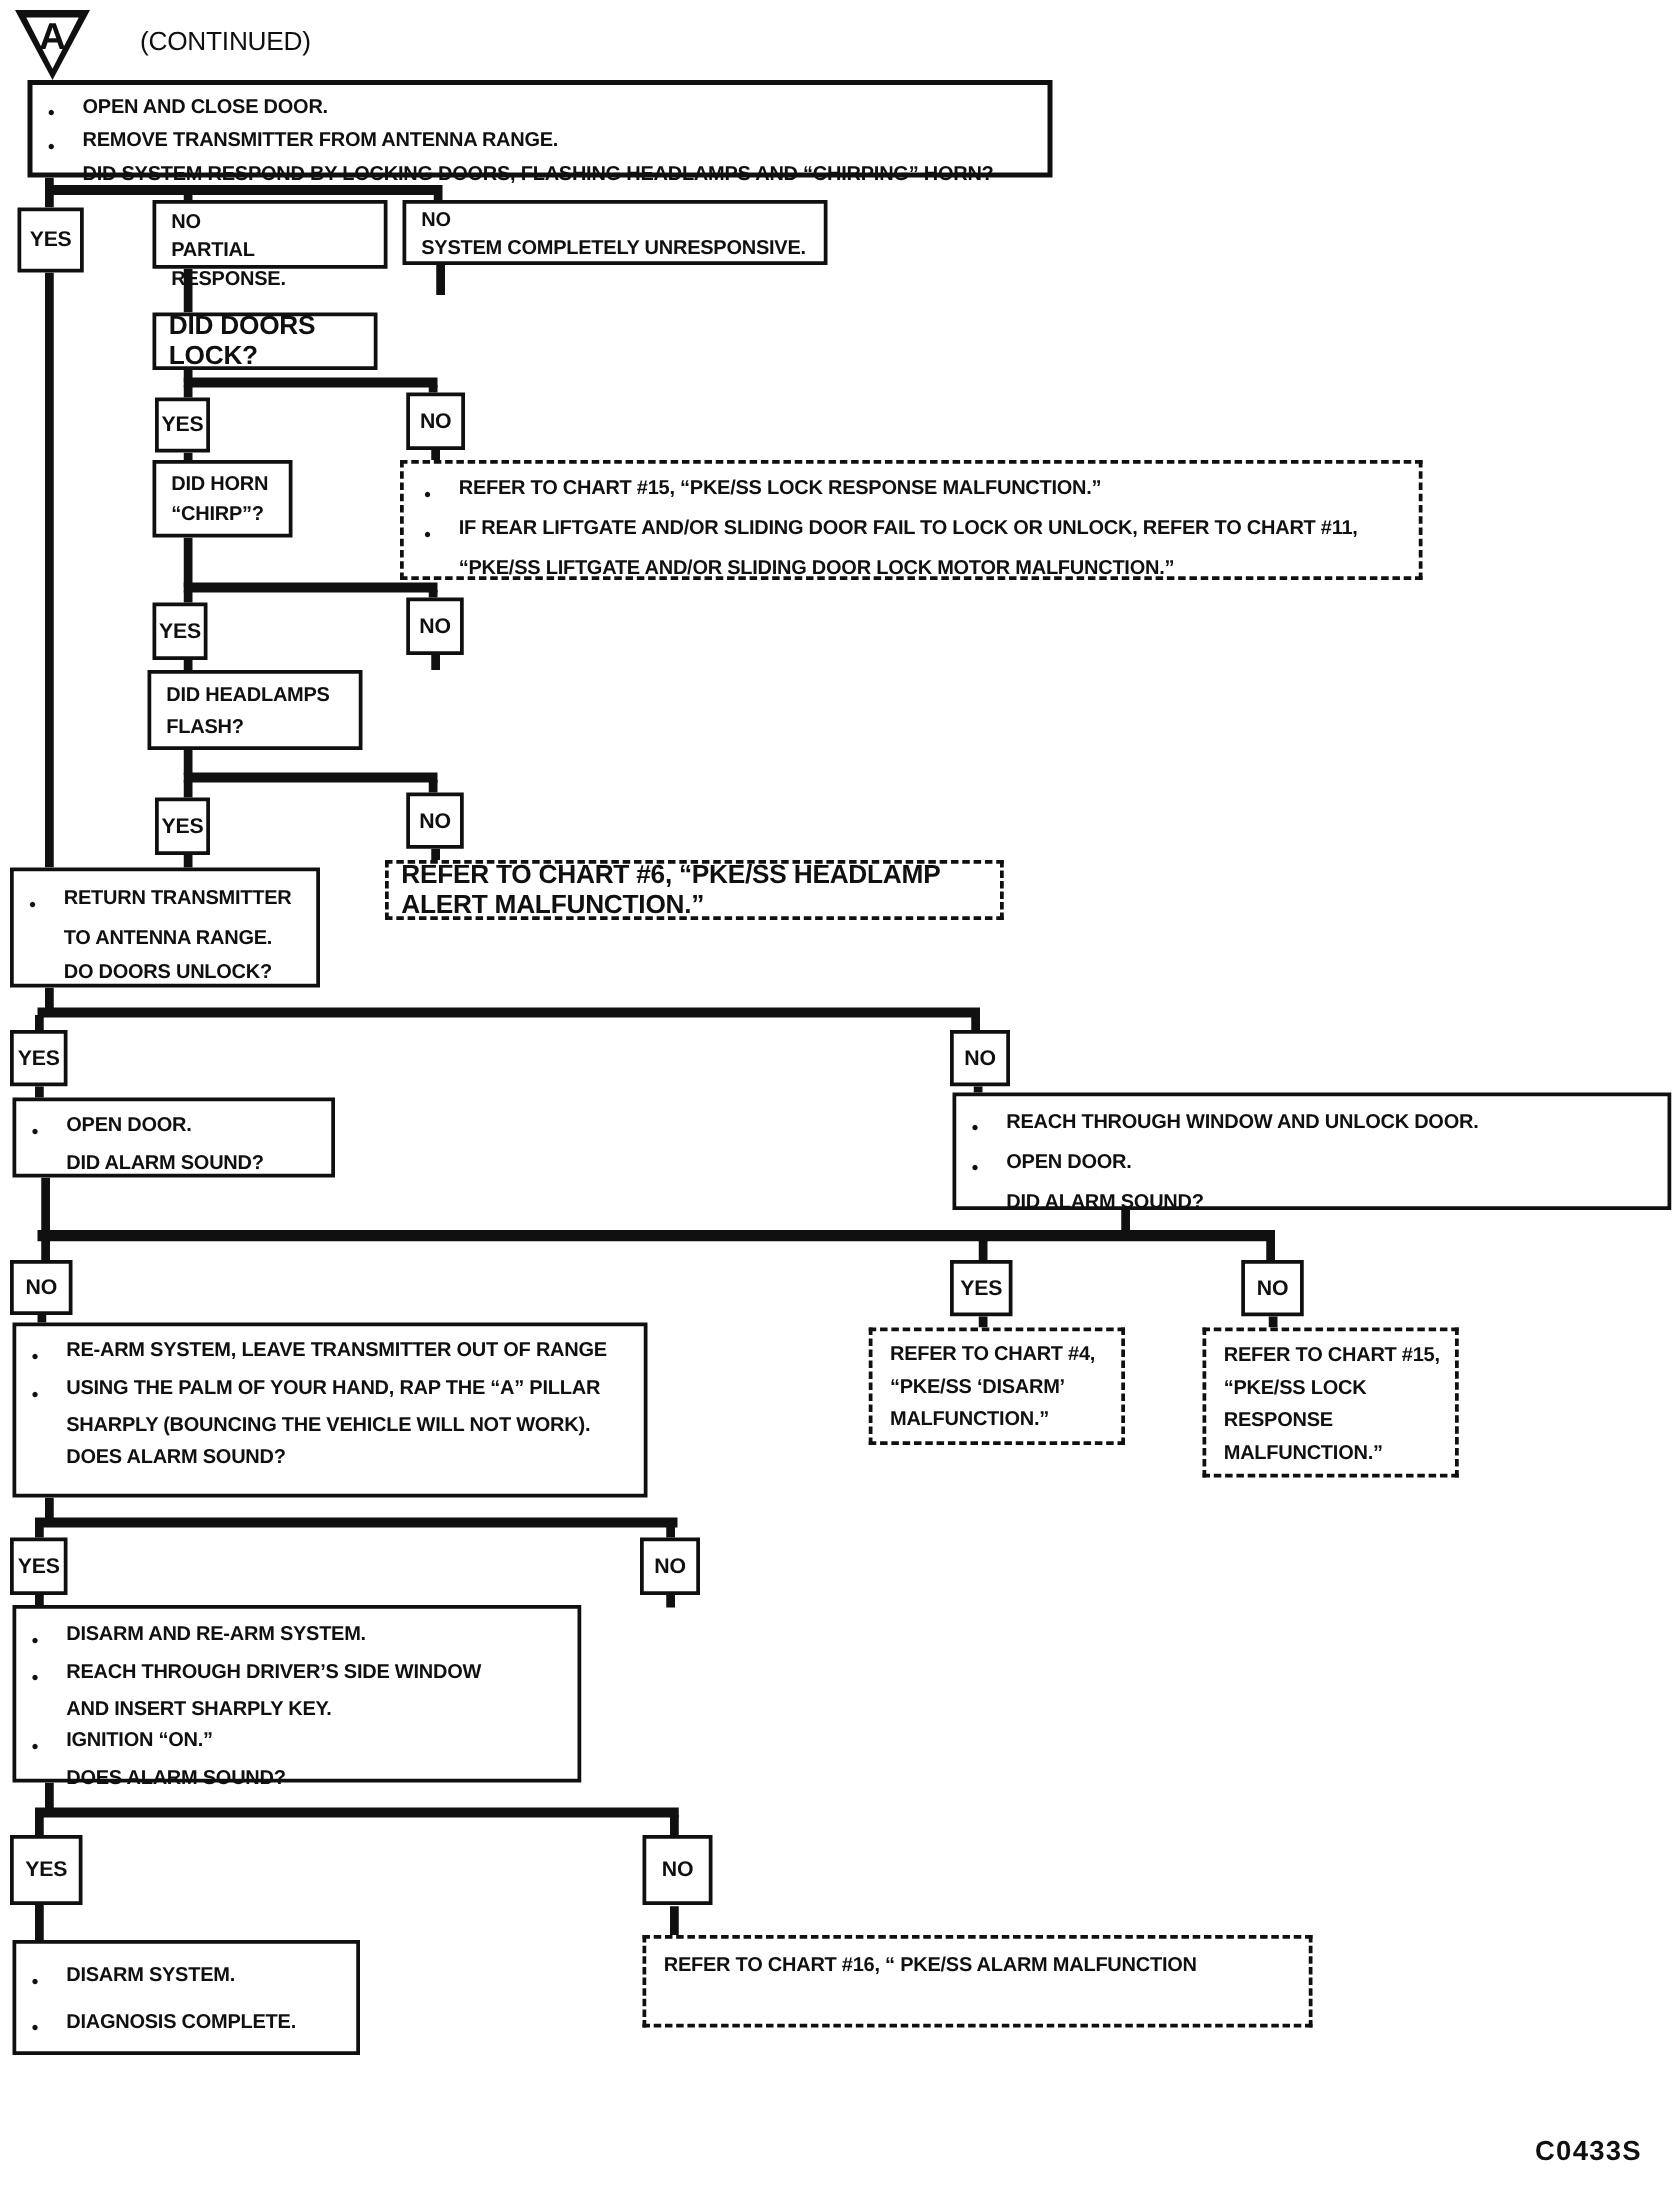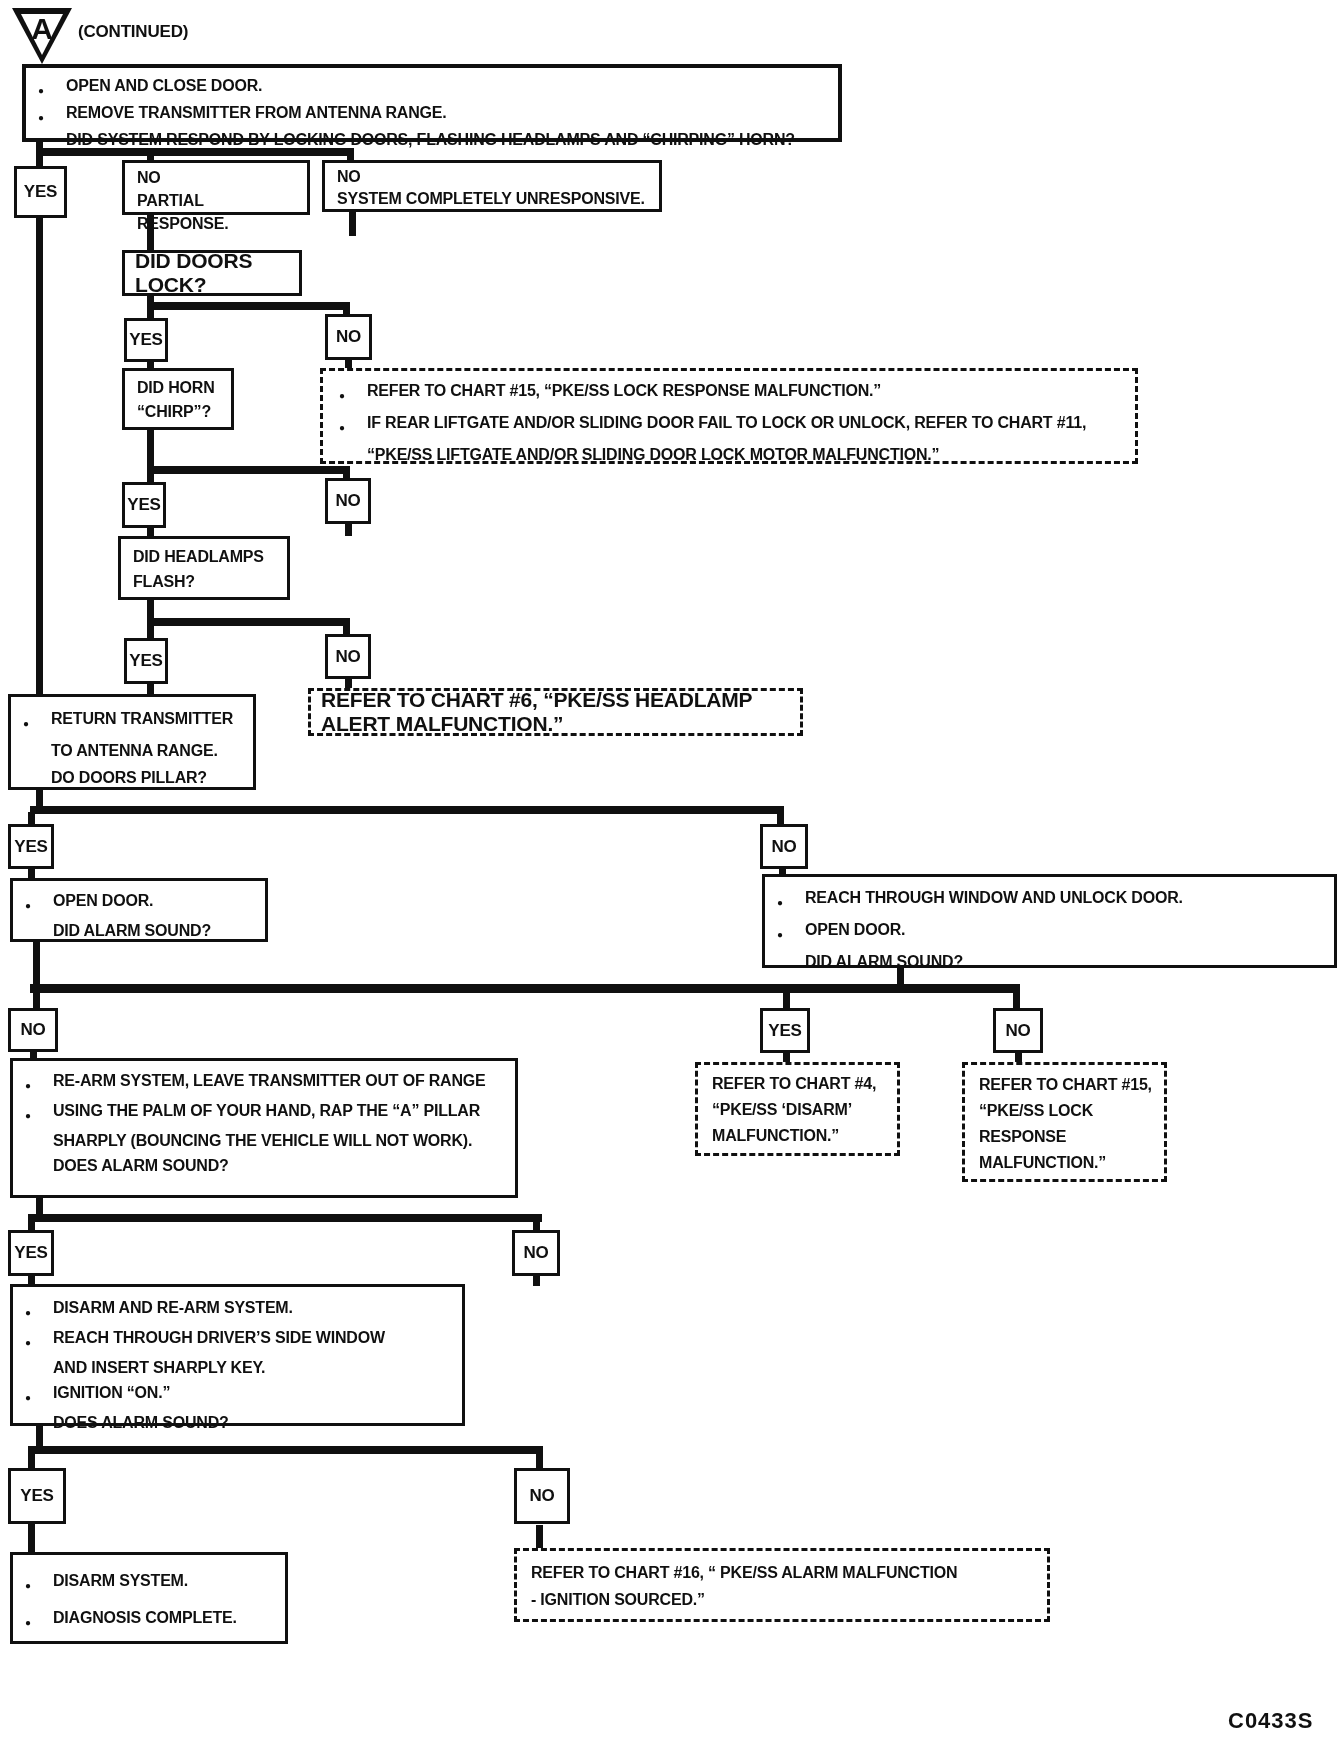--- a/index.html
+++ b/index.html
@@ -7,21 +7,21 @@
           font-family:"Liberation Sans",sans-serif;color:#101010;overflow:hidden;}
   .node{position:absolute;border:3px solid #101010;background:#fff;box-sizing:border-box;
         font-weight:700;letter-spacing:-0.2px;}
   .dashedb{border-style:dashed;}
   .yn{display:flex;align-items:center;justify-content:center;font-size:17px;}
   .single{display:flex;align-items:center;padding:2px 10px;font-size:21px;}
   .multi{padding:7px 8px 4px 12px;font-size:16px;}
   .row{display:flex;align-items:flex-start;}
   .blt{flex:0 0 28px;width:28px;font-size:10px;padding-top:5px;}
   .ln{position:absolute;background:#101010;}
-  .hdr-label{position:absolute;font-weight:700;font-size:17px;letter-spacing:-0.2px;}
+  .hdr-label{position:absolute;font-weight:400;font-size:21px;letter-spacing:-0.2px;margin-left:34px;}
   .code{position:absolute;font-weight:700;font-size:22px;letter-spacing:1px;}
   .marker{position:absolute;}
 </style>
 </head>
 <body>
 
 <div class="canvas">
 
   <svg class="marker" style="left:10px;top:6px" width="64" height="60" viewBox="0 0 64 60">
     <polygon points="2,2 62,2 32,58" fill="#101010"></polygon>
@@ -163,21 +163,21 @@
       <div class="row">
         <span class="blt">●</span>
         <span class="txt">RETURN TRANSMITTER</span>
       </div>
       <div class="row">
         <span class="blt"></span>
         <span class="txt">TO ANTENNA RANGE.</span>
       </div>
       <div class="row">
         <span class="blt"></span>
-        <span class="txt">DO DOORS PILLAR?</span>
+        <span class="txt">DO DOORS UNLOCK?</span>
       </div>
     </div>
 
   <div class="node yn" style="left:8px;top:824px;width:46px;height:45px">YES</div>
   <div class="node yn" style="left:760px;top:824px;width:48px;height:45px">NO</div>
 
   <div class="node multi" style="left:10px;top:878px;width:258px;height:64px;line-height:25px;padding-top:7px">
       <div class="row">
         <span class="blt">●</span>
         <span class="txt">OPEN DOOR.</span>
@@ -286,19 +286,16 @@
       </div>
       <div class="row">
         <span class="blt">●</span>
         <span class="txt">DIAGNOSIS COMPLETE.</span>
       </div>
     </div>
   <div class="node multi plain dashedb" style="left:514px;top:1548px;width:536px;height:74px;line-height:27px;padding-top:8px;padding-left:14px">
       <div class="row">
         <span class="txt">REFER TO CHART #16, “ PKE/SS ALARM MALFUNCTION</span>
       </div>
-      <div class="row">
-        <span class="txt">- IGNITION SOURCED.”</span>
-      </div>
     </div>
 
   <div class="code" style="left:1228px;top:1708px">C0433S</div>
 </div>
 
 </body></html>

